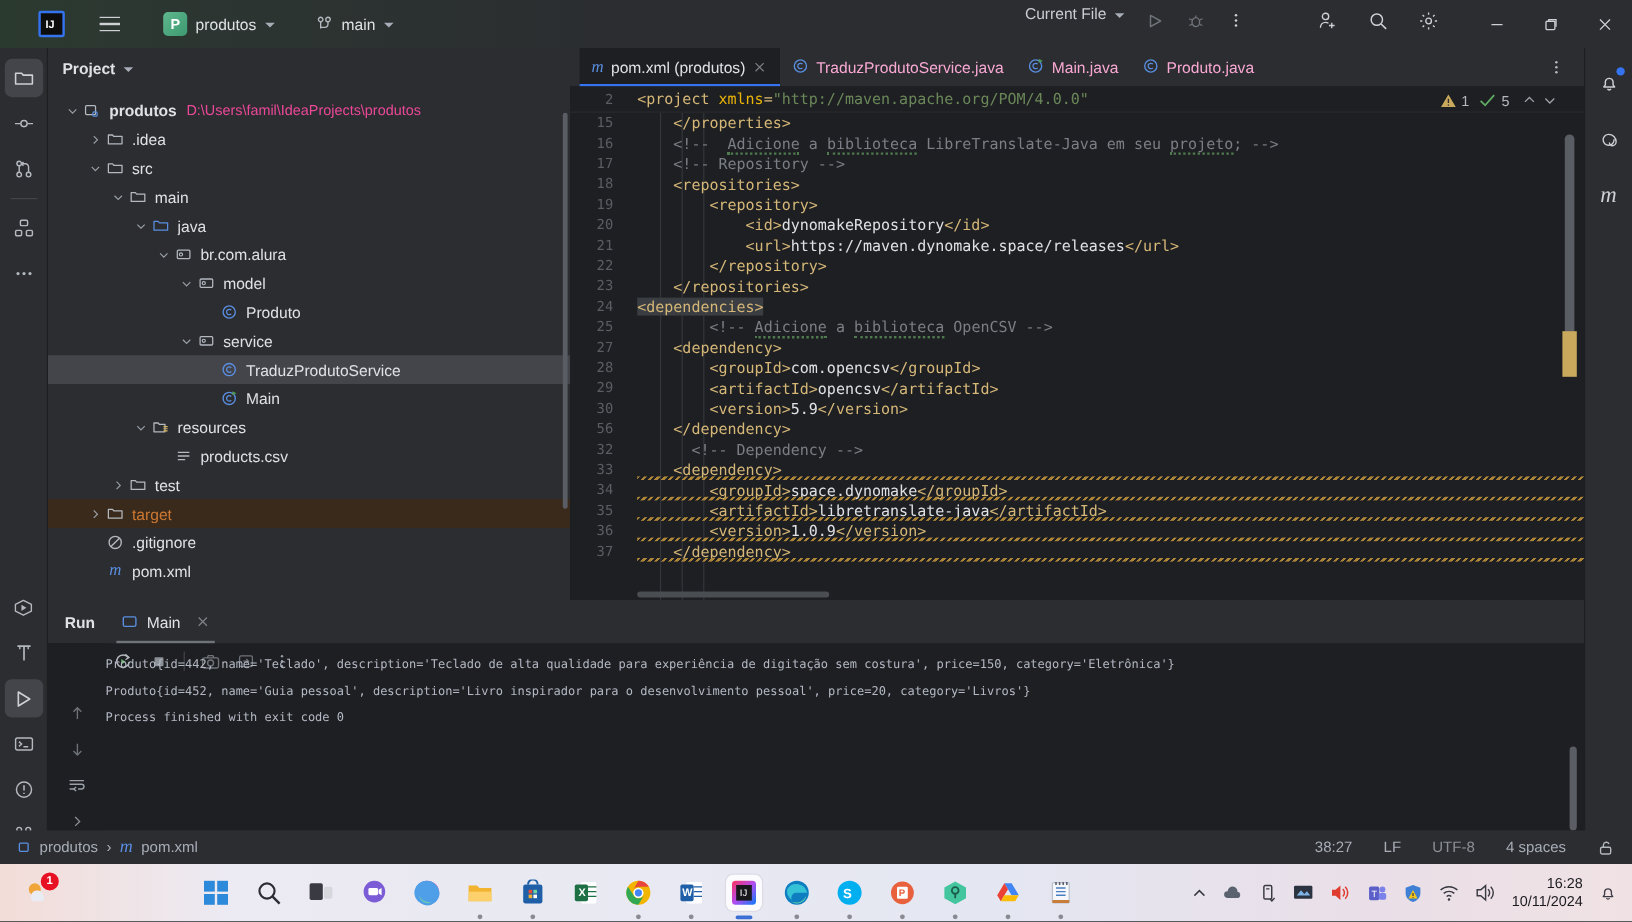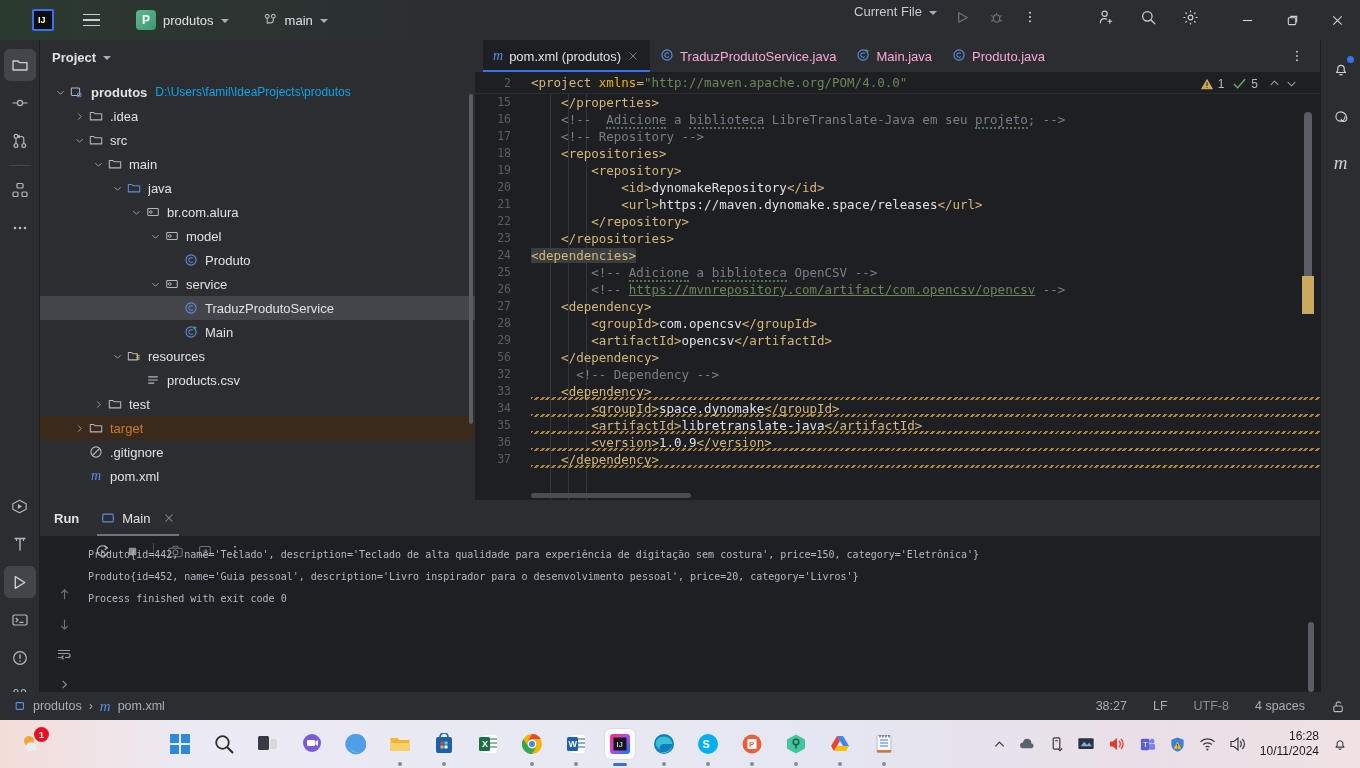--- a/index.html
+++ b/index.html
@@ -79,21 +79,21 @@
   .tree { flex: 1; overflow: hidden; padding-top: 6px; position: relative; }
   .trow { height: 24px; display: flex; align-items: center; font-size: 13px;
     color: #dfe1e5; cursor: pointer; white-space: nowrap; padding-right: 8px; }
   .trow.sel { background: #43454a; border-radius: 0; }
   .trow.excluded { background: #3a2a1b; }
   .twist { width: 16px; height: 16px; display: flex; align-items: center; justify-content: center;
     flex: 0 0 16px; }
   .tico { width: 18px; height: 16px; display: flex; align-items: center; justify-content: center;
     flex: 0 0 18px; margin-right: 5px; }
   .tlabel { overflow: hidden; text-overflow: ellipsis; }
-  .tpath { color: #0ea5e9; font-size: 12px; margin-left: 8px; }
+  .tpath { color: #ec4899; font-size: 12px; margin-left: 8px; }
   .bold { font-weight: 700; }
   .orange { color: #cc7832; }
   .pp-scroll { position: absolute; right: 2px; top: 20px; width: 4px; height: 330px;
     background: #5a5d63; border-radius: 2px; }
 
   
   .editor { position: absolute; top: 40px; left: 475px; width: 845px; height: 460px;
     background: #1e1f22; display: flex; flex-direction: column; }
   .tabbar { height: 32px; display: flex; align-items: flex-end; background: #2b2d30;
     padding-left: 8px; position: relative; }
@@ -679,24 +679,24 @@
           <div class="cline"><span class="lnum">16</span><span class="ctext"><span><span class="cmt">    &lt;!--  <span class="sq-g">Adicione</span> a <span class="sq-g">biblioteca</span> LibreTranslate-Java em seu <span class="sq-g">projeto</span>; --&gt;</span></span></span></div>
           <div class="cline"><span class="lnum">17</span><span class="ctext"><span><span class="cmt">    &lt;!-- Repository --&gt;</span></span></span></div>
           <div class="cline"><span class="lnum">18</span><span class="ctext"><span>    <span class="tag">&lt;repositories&gt;</span></span></span></div>
           <div class="cline"><span class="lnum">19</span><span class="ctext"><span>        <span class="tag">&lt;repository&gt;</span></span></span></div>
           <div class="cline"><span class="lnum">20</span><span class="ctext"><span>            <span class="tag">&lt;id&gt;</span>dynomakeRepository<span class="tag">&lt;/id&gt;</span></span></span></div>
           <div class="cline"><span class="lnum">21</span><span class="ctext"><span>            <span class="tag">&lt;url&gt;</span>https://maven.dynomake.space/releases<span class="tag">&lt;/url&gt;</span></span></span></div>
           <div class="cline"><span class="lnum">22</span><span class="ctext"><span>        <span class="tag">&lt;/repository&gt;</span></span></span></div>
           <div class="cline"><span class="lnum">23</span><span class="ctext"><span>    <span class="tag">&lt;/repositories&gt;</span></span></span></div>
           <div class="cline"><span class="lnum">24</span><span class="ctext"><span class="hl"><span class="tag">&lt;dependencies&gt;</span></span></span></div>
           <div class="cline"><span class="lnum">25</span><span class="ctext"><span><span class="cmt">        &lt;!-- <span class="sq-g">Adicione</span> a <span class="sq-g">biblioteca</span> OpenCSV --&gt;</span></span></span></div>
-          <div class="cline"><span class="lnum">26</span><span class="ctext"><span><span class="cmt">        &lt;!-- <span class="lnk">https://mvnrepository.com/artifact/com.opencsv/opencsv</span> --&gt;</span></span></span></div>
           <div class="cline"><span class="lnum">27</span><span class="ctext"><span>    <span class="tag">&lt;dependency&gt;</span></span></span></div>
           <div class="cline"><span class="lnum">28</span><span class="ctext"><span>        <span class="tag">&lt;groupId&gt;</span>com.opencsv<span class="tag">&lt;/groupId&gt;</span></span></span></div>
           <div class="cline"><span class="lnum">29</span><span class="ctext"><span>        <span class="tag">&lt;artifactId&gt;</span>opencsv<span class="tag">&lt;/artifactId&gt;</span></span></span></div>
+          <div class="cline"><span class="lnum">30</span><span class="ctext"><span>        <span class="tag">&lt;version&gt;</span>5.9<span class="tag">&lt;/version&gt;</span></span></span></div>
           <div class="cline"><span class="lnum">56</span><span class="ctext"><span>    <span class="tag">&lt;/dependency&gt;</span></span></span></div>
           <div class="cline"><span class="lnum">32</span><span class="ctext"><span><span class="cmt">      &lt;!-- Dependency --&gt;</span></span></span></div>
           <div class="cline warnline"><span class="lnum">33</span><span class="ctext"><span>    <span class="tag">&lt;dependency&gt;</span></span></span></div>
           <div class="cline warnline"><span class="lnum">34</span><span class="ctext"><span>        <span class="tag">&lt;groupId&gt;</span>space.dynomake<span class="tag">&lt;/groupId&gt;</span></span></span></div>
           <div class="cline warnline"><span class="lnum">35</span><span class="ctext"><span>        <span class="tag">&lt;artifactId&gt;</span>libretranslate-java<span class="tag">&lt;/artifactId&gt;</span></span></span></div>
           <div class="cline warnline"><span class="lnum">36</span><span class="ctext"><span>        <span class="tag">&lt;version&gt;</span>1.0.9<span class="tag">&lt;/version&gt;</span></span></span></div>
           <div class="cline warnline"><span class="lnum">37</span><span class="ctext"><span>    <span class="tag">&lt;/dependency&gt;</span></span></span></div>
         </div>
       <div class="ed-scroll" style="top:18px; height:196px;"></div>
       <div class="ed-warnmark" style="top:182px; height:38px;"></div>

